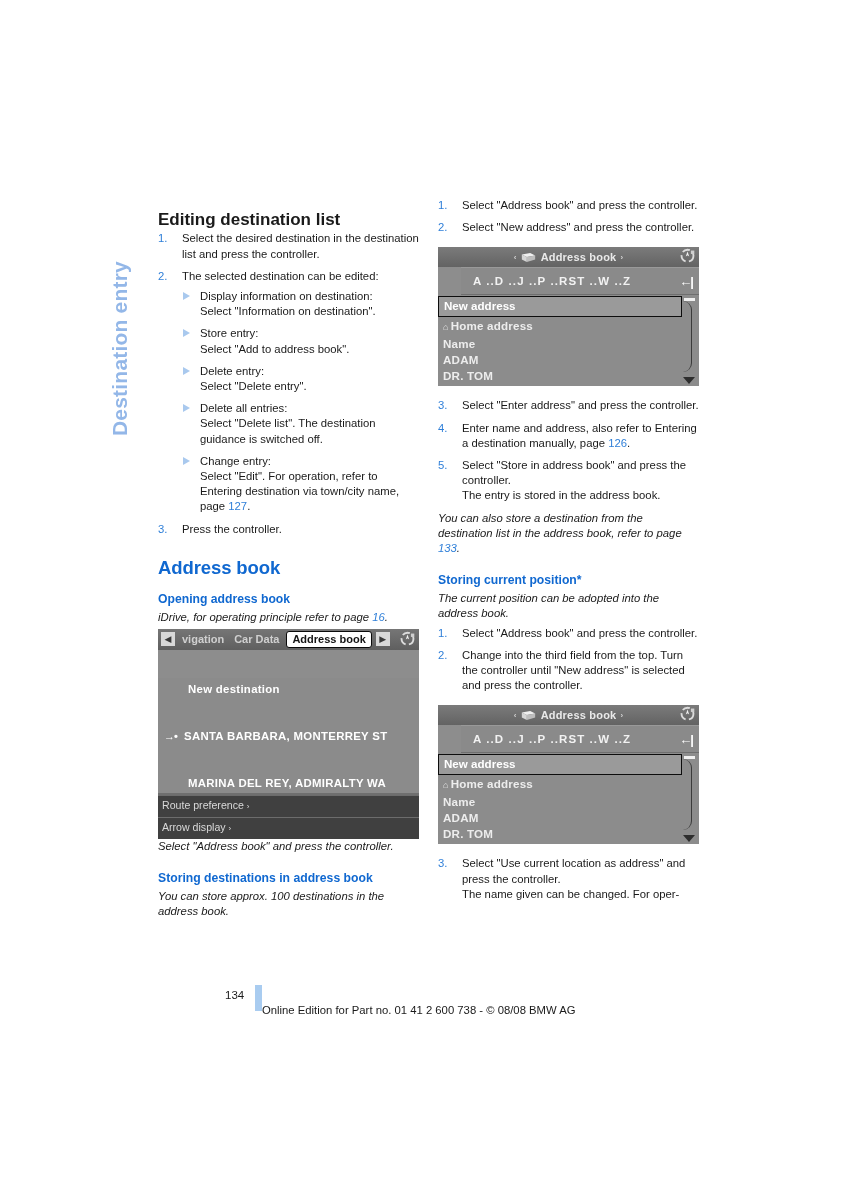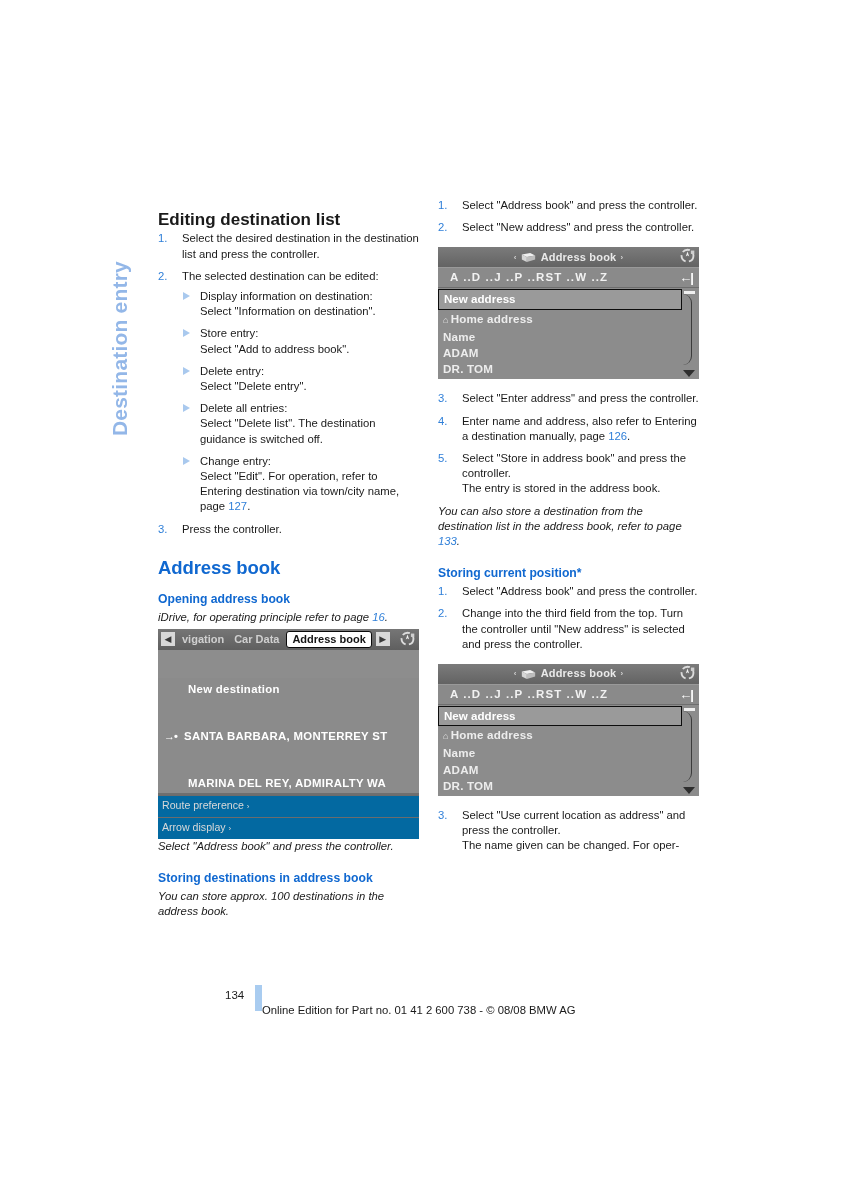--- a/index.html
+++ b/index.html
@@ -193,21 +193,21 @@
   }
   .ib-row .row-arrow {
     position: absolute;
     left: 6px;
     top: 2px;
     font-size: 11px;
     letter-spacing: -1px;
   }
   .ib-divider { height: 2px; background: #6f6f6f; }
   .ib-footrow {
-    background: #0369a1;
+    background: #404040;
     border-top: 1px solid #6c6c6c;
     font-size: 10.6px;
     color: #d9d9d9;
     padding: 2px 4px 3px 4px;
     white-space: nowrap;
   }
   .ib-footrow .caret { font-size: 8px; }
 
   
   .ib-titlebar {
@@ -232,32 +232,33 @@
     width: 15px; height: 11px;
     margin-right: 5px;
     flex: 0 0 auto;
   }
   .ib-titlebar .ib-compass {
     position: absolute;
     right: 3px; top: 1px;
     margin: 0;
   }
   .ib-alphabar {
-    height: 21px;
+    height: 28px;
     background: #8a8a8a;
     border-top: 1px solid #999;
     border-bottom: 1px solid #6e6e6e;
     display: flex;
     align-items: center;
     font-size: 11.5px;
     font-weight: bold;
     letter-spacing: 1.1px;
     color: #f2f2f2;
     padding: 0 4px 0 12px;
     box-sizing: border-box;
+    margin-left: 23px;
   }
   .ib-back-arrow {
     margin-left: auto;
     font-size: 13px;
     letter-spacing: -2px;
     color: #ffffff;
     padding-right: 3px;
   }
   .ib-list { background: #8c8c8c; position: relative; padding-bottom: 2px; }
   .ib-sel {
@@ -529,20 +530,21 @@
       </li>
     </ol>
 
     <div style="height:7px;"></div>
 
     <p class="para"><span>You can also store a destination from the destination list in the address book, refer to page </span><span class="pref">133</span><span>.</span></p>
 
     <div class="spacer-8"></div>
 
     <h3 class="sub-title">Storing current position*</h3>
+    <p class="para tight">The current position can be adopted into the address book.</p>
 
     <ol class="steps">
       <li>
         <span class="num">1.</span>
         <span class="step-text">Select "Address book" and press the controller.</span>
       </li>
       <li>
         <span class="num">2.</span>
         <span class="step-text">Change into the third field from the top. Turn the controller until "New address" is selected and press the controller.</span>
       </li>

